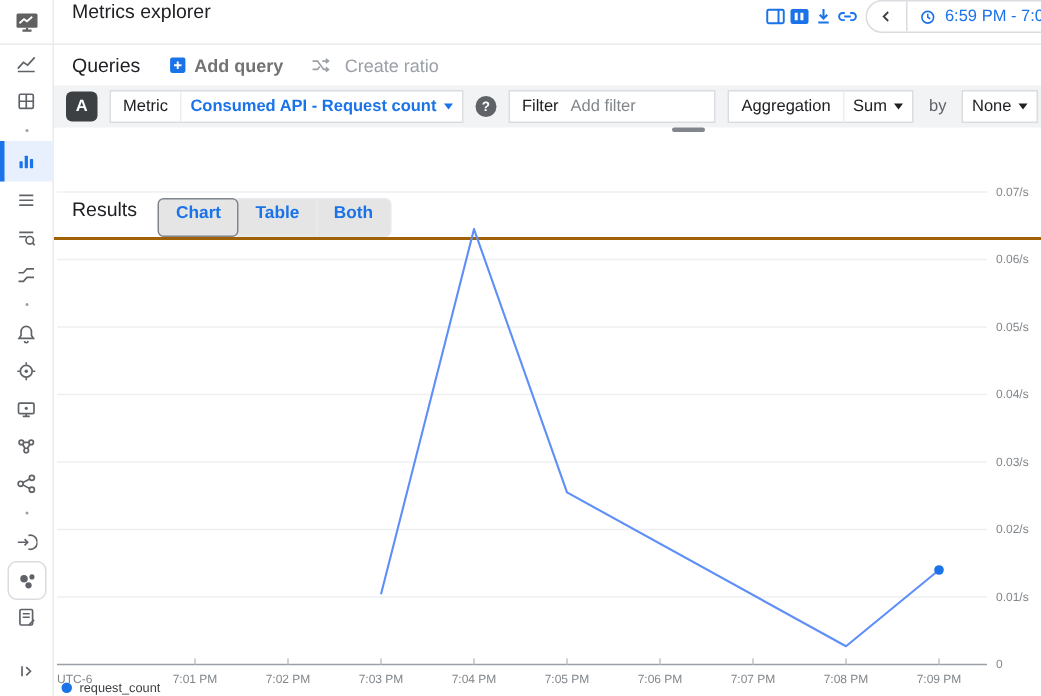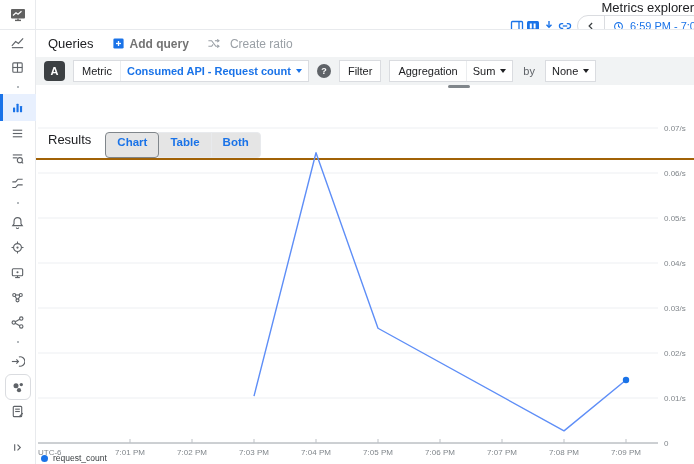--- a/index.html
+++ b/index.html
@@ -18,22 +18,22 @@
   .nav-dot { width:36px; height:14px; display:flex; align-items:center; justify-content:center; flex:none; }
   .nav-dot i { width:2px; height:2px; border-radius:50%; background:#9aa0a6; display:block; }
   .boxed { border:1px solid #dadce0; border-radius:6px; width:26px; height:26px;
     display:flex; align-items:center; justify-content:center; }
   .nav-bottom { margin-top:auto; margin-bottom:4px; }
   .icon-svg { display:block; }
 
   
   .main { position:absolute; left:36px; top:0; right:0; bottom:0; }
 
-  .topbar { height:30px; display:flex; align-items:flex-end; padding:0 0 0 12px;
-    border-bottom:1px solid #e8eaed; overflow:hidden; white-space:nowrap;flex-direction:column; }
+  .topbar { height:30px; display:flex; align-items:flex-start; padding:0 0 0 12px;
+    border-bottom:1px solid #e8eaed; overflow:hidden; white-space:nowrap; }
   .topbar-title { font-size:13px; color:#202124; }
   .topbar-right { margin-left:auto; display:flex; align-items:center; gap:0; }
   .tb-icon { width:16px; height:16px; display:flex; align-items:center; justify-content:center; cursor:pointer; flex:none; }
   .time-pill { display:flex; align-items:center; height:22px; border:1px solid #dadce0;
     border-radius:12px; margin-left:4px; margin-right:-10px; overflow:hidden; flex:none; cursor:pointer; }
   .time-pill .seg { display:flex; align-items:center; padding:0 7px; height:100%; }
   .time-pill .divider { width:1px; height:100%; background:#dadce0; }
   .time-text { color:#1a73e8; font-size:11px; margin-left:5px; white-space:nowrap; }
 
   .queries-row { height:27px; display:flex; align-items:center; padding-left:12px; gap:18px; }
@@ -299,20 +299,21 @@
         <span class="lbl">Metric</span>
         <span class="vdiv"></span>
         <span class="val blue">
           <span>Consumed API - Request count</span>
           <span class="caret"></span>
         </span>
       </span>
       <span class="help-circle">?</span>
       <span class="chip">
         <span class="lbl">Filter</span>
+        <input class="filter-input" type="text" placeholder="Add filter" style="">
       </span>
       <span class="chip">
         <span class="lbl">Aggregation</span>
         <span class="vdiv"></span>
         <span class="val">
           <span>Sum</span>
           <span class="caret"></span>
         </span>
       </span>
       <span class="by-label">by</span>

